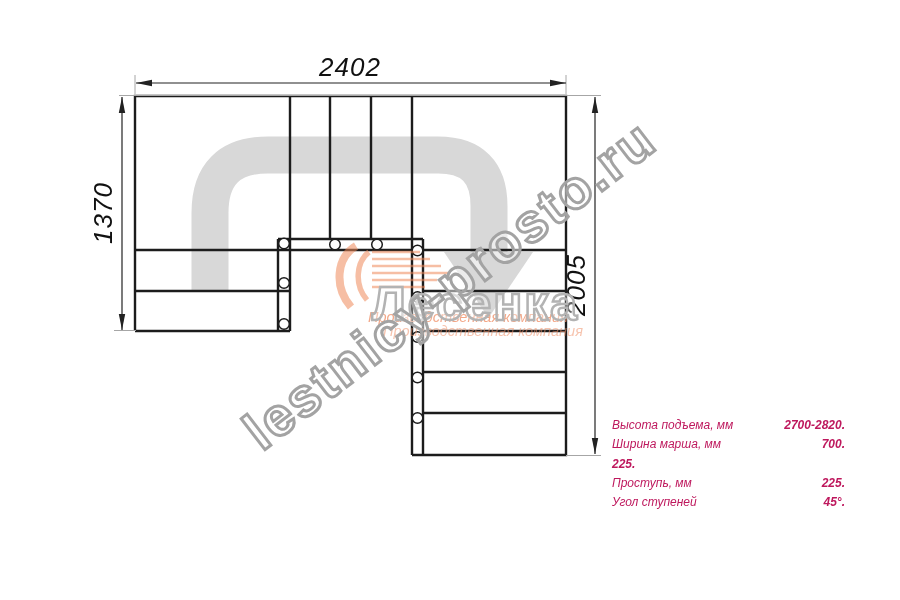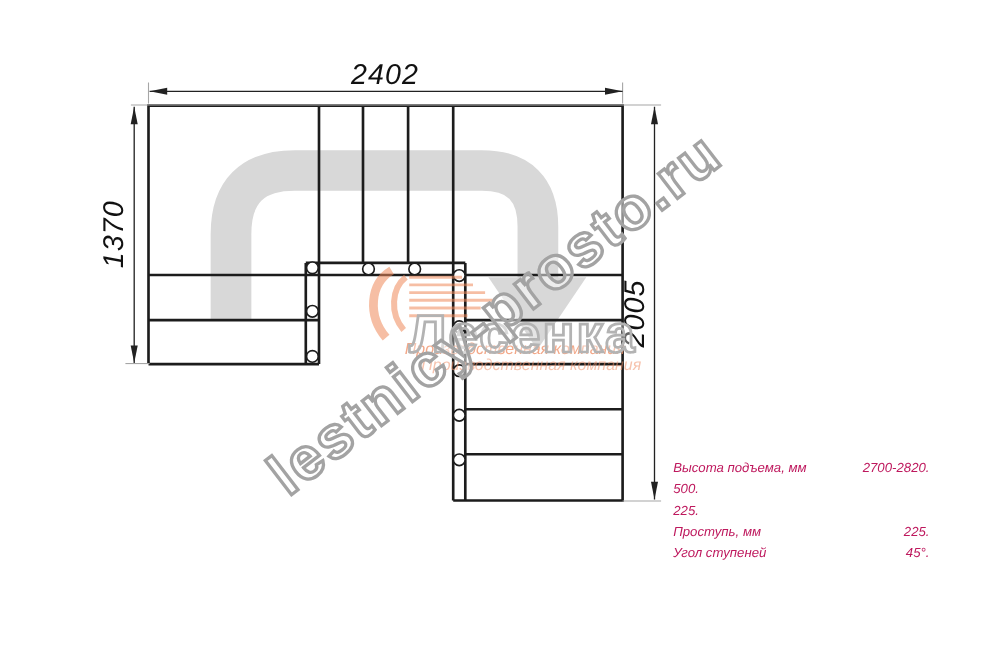--- a/index.html
+++ b/index.html
@@ -18,21 +18,21 @@
     font-weight:bold;font-size:48px;
     fill:rgba(255,255,255,0.35);stroke:#b3b3b3;stroke-width:2.5px;
     letter-spacing:2px;
   }
   .wm-sub{font-style:italic;font-size:14.5px;fill:#f0936c;}
   .specs{
     position:absolute;left:612px;top:416px;width:233px;
     font-style:italic;font-size:12px;color:#be185d;
   }
   .spec-row{display:flex;justify-content:space-between;line-height:19.3px;white-space:nowrap;}
-  .spec-value{}
+  .spec-value{font-weight:bold;}
 </style>
 </head>
 <body>
 
 <div class="stage">
 
   <svg width="900" height="600" viewBox="0 0 900 600">
 
     <g>
       <path d="M210,291 L210,213 Q210,155 268,155 L438,155 Q489,155 489,206 L489,253" stroke="#d8d8d8" stroke-width="37" fill="none"></path>
@@ -110,21 +110,22 @@
     <text class="wm-big" transform="translate(262,452) rotate(-37.5)" textLength="500">lestnicy-prosto.ru</text>
   </svg>
 
   
   <div class="specs">
     <div class="spec-row">
       <span class="spec-label">Высота подъема, мм</span>
       <span class="spec-value">2700-2820.</span>
     </div>
     <div class="spec-row">
-      <span class="spec-value">500.</span>
+      <span class="spec-label">Ширина марша, мм</span>
+      <span class="spec-value">700.</span>
     </div>
     <div class="spec-row">
       <span class="spec-value">225.</span>
     </div>
     <div class="spec-row">
       <span class="spec-label">Проступь, мм</span>
       <span class="spec-value">225.</span>
     </div>
     <div class="spec-row">
       <span class="spec-label">Угол ступеней</span>

